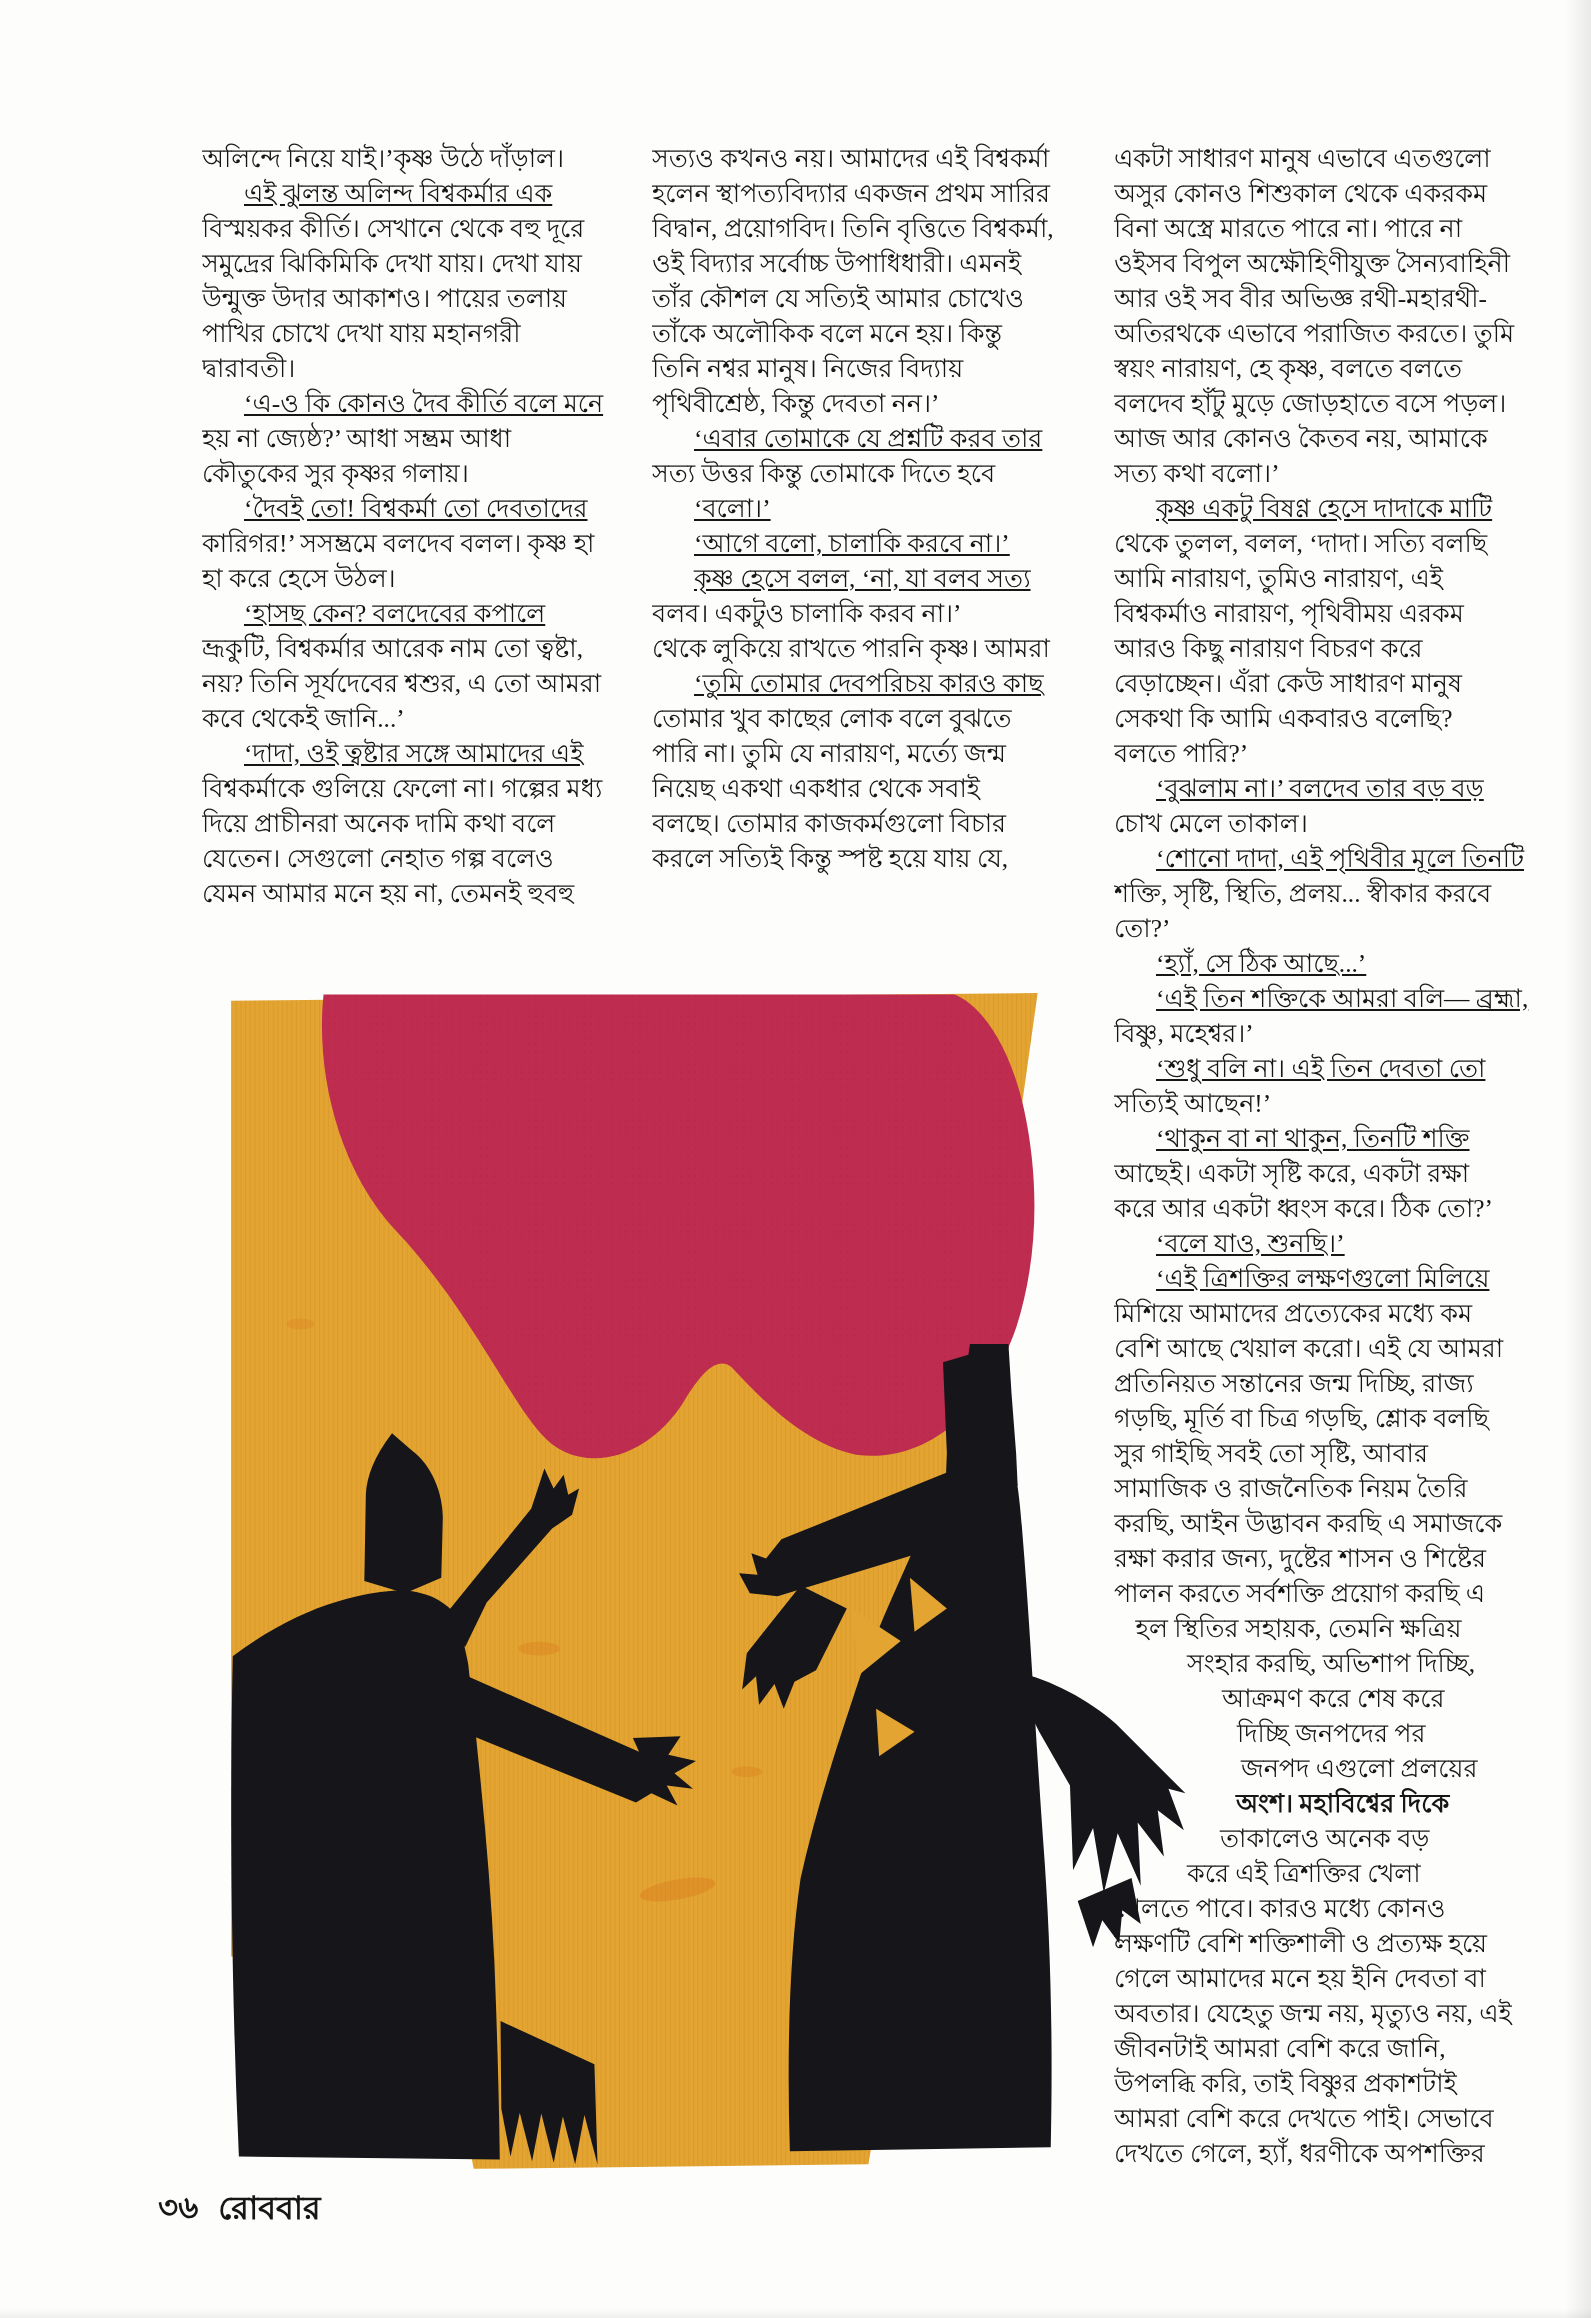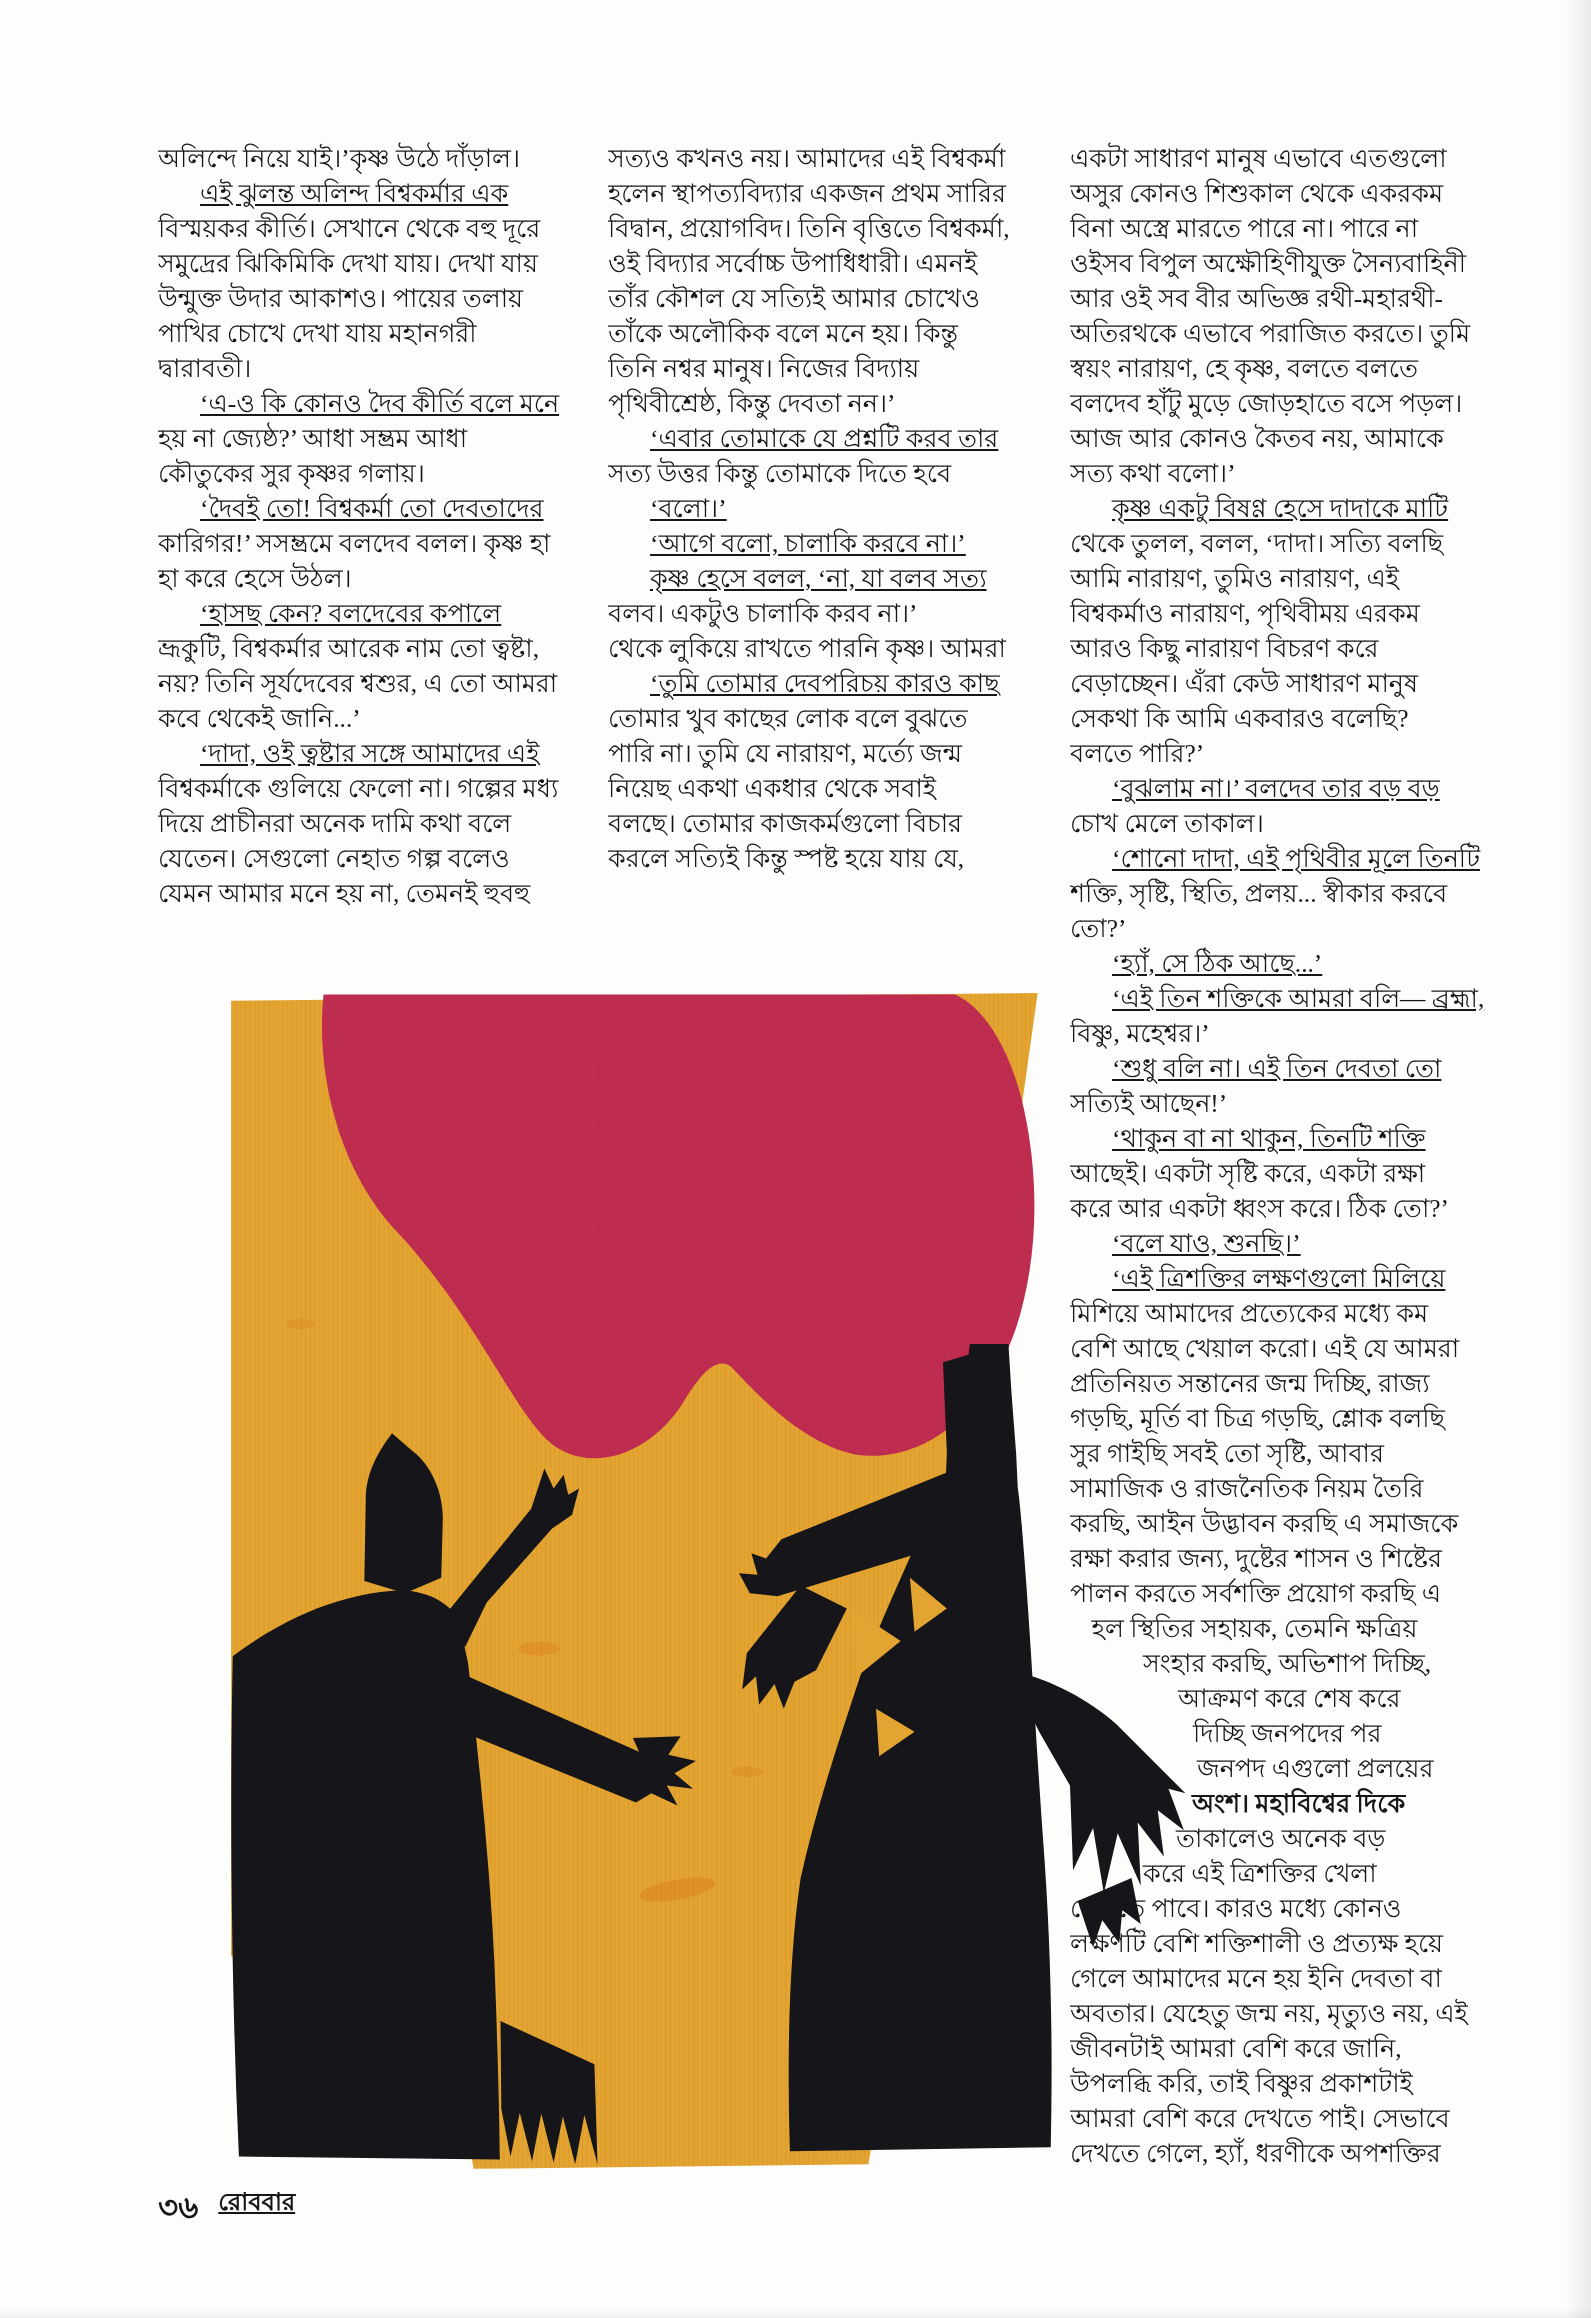--- a/index.html
+++ b/index.html
@@ -18,32 +18,33 @@
   }
   .page-edge-bottom{
     position:absolute;bottom:0;left:0;width:100%;height:10.8px;
     background:linear-gradient(to bottom, rgba(0,0,0,0) 0%, rgba(0,0,0,0.06) 100%);
     pointer-events:none;
   }
   .col{
     position:absolute;top:141px;width:431px;
     font-size:25.4px;line-height:35px;
     overflow:hidden;
+    margin-left:44px;
   }
   .col1{left:158px;}
   .col2{left:608px;}
   .col3{left:1070px;}
   .line{height:35px;white-space:nowrap;}
   .line.ind{padding-left:42px;text-decoration:underline;}
   .footer{
     position:absolute;left:158px;top:2183px;
     display:flex;align-items:flex-start;gap:20px;
   }
   .page-number{font-size:31px;font-weight:bold;}
-  .magazine-name{font-size:24px;font-weight:bold;text-decoration:underline;}
+  .magazine-name{font-size:32px;font-weight:bold;}
   .illus{
     position:absolute;left:208px;top:993px;width:1016px;height:1212px;
   }
 </style>
 </head>
 <body>
 
 <div class="page">
 
   <div class="col col1">

